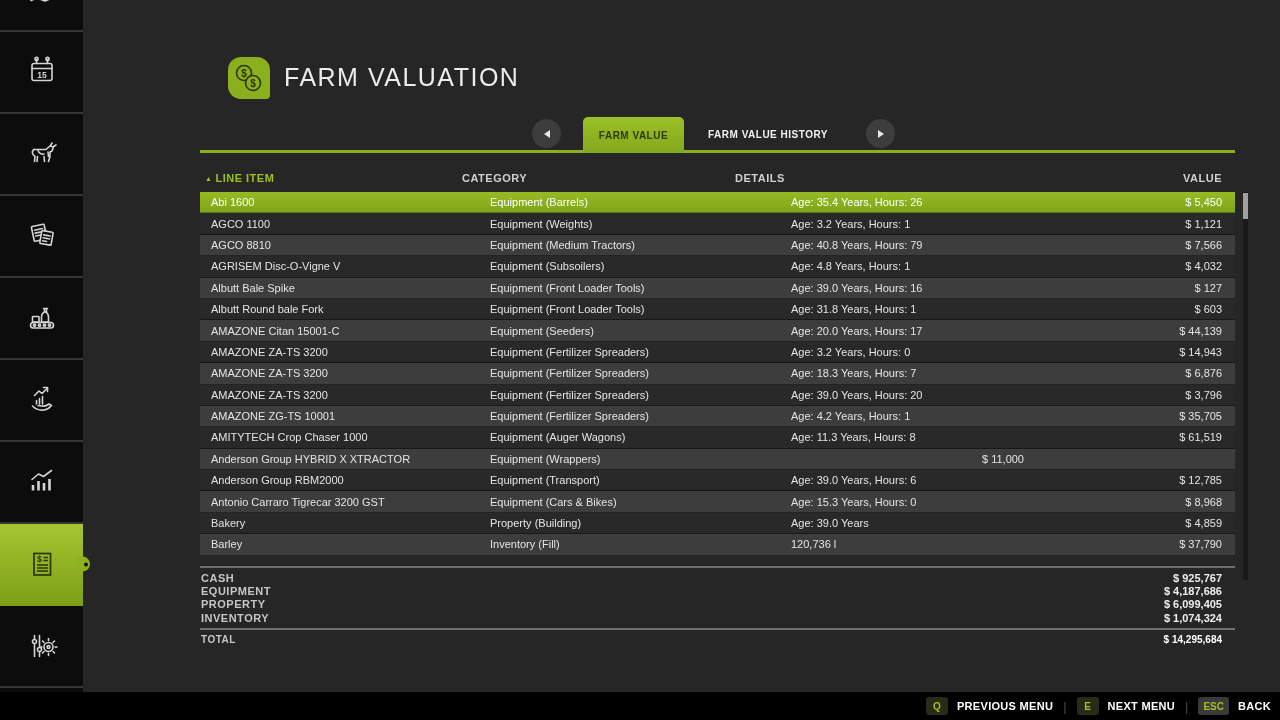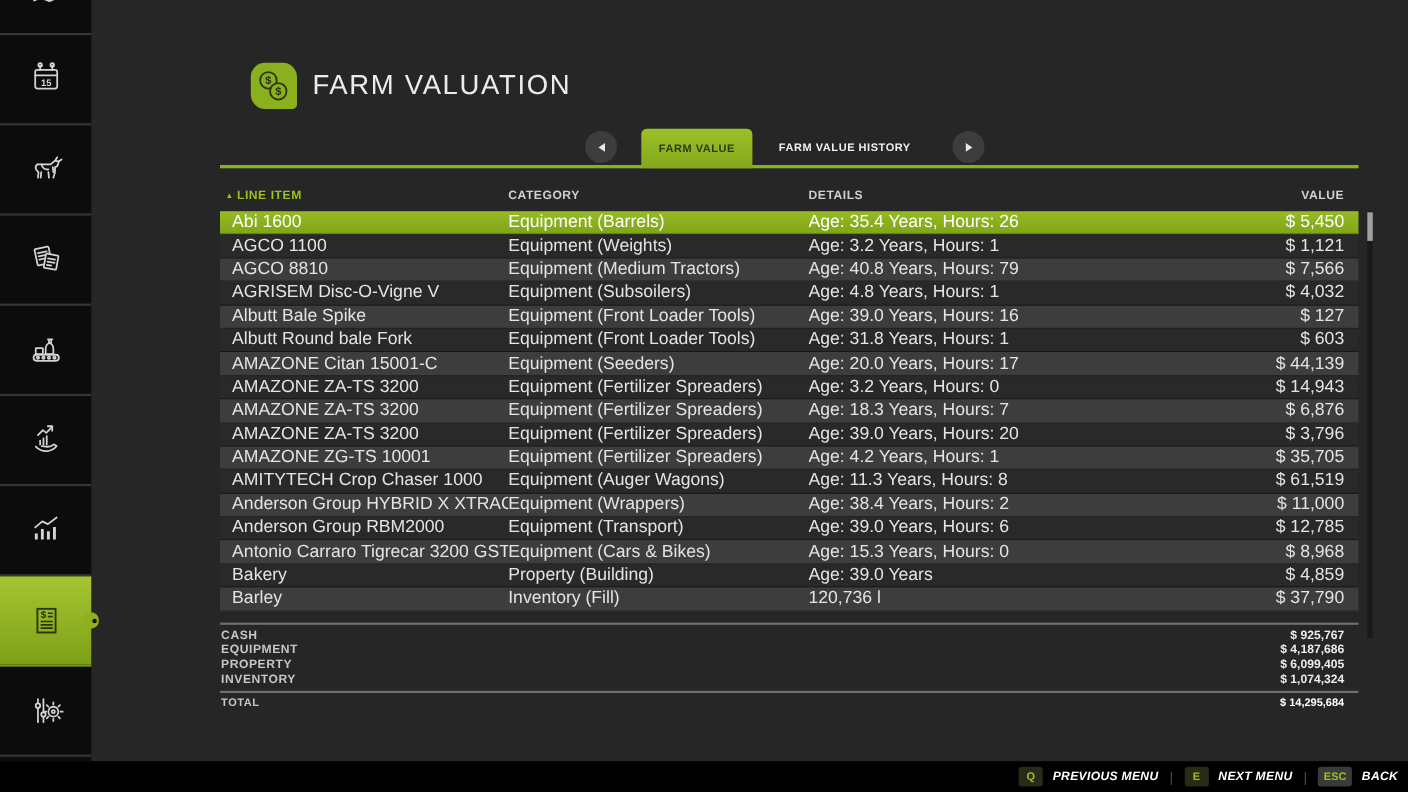--- a/index.html
+++ b/index.html
@@ -45,21 +45,21 @@
   .tab-underline{position:absolute;left:200px;top:150px;width:1035px;height:3px;background:#8bb01e;z-index:1;}
 
   
   .thead,.trow{display:grid;grid-template-columns:262px 273px 1fr 170px;align-items:center;}
   .thead{position:absolute;left:200px;top:167px;width:1035px;height:22px;}
   .th{font-size:11px;font-weight:bold;color:#d0d0d0;letter-spacing:.5px;}
   .th.sorted{color:#9cc21e;display:flex;align-items:center;padding-left:5px;}
   .sort-arrow{font-size:7px;margin-right:3px;color:#9cc21e;}
   .th.val{text-align:right;padding-right:13px;}
   .tbody{position:absolute;left:200px;top:192px;width:1035px;}
-  .trow{height:21.4px;font-size:16px;color:#e4e4e4;border-bottom:1px solid rgba(0,0,0,.4);}
+  .trow{height:21.4px;font-size:11px;color:#e4e4e4;border-bottom:1px solid rgba(0,0,0,.4);gap:28px;}
   .trow.light{background:#3d3d3d;}
   .trow.dark{background:#292929;}
   .trow.selected{background:linear-gradient(180deg,#97bb25,#7fa618);color:#fff;}
   .tcell{overflow:hidden;white-space:nowrap;}
   .tcell.c0{padding-left:11px;}
   .tcell.c3{text-align:right;padding-right:13px;}
 
   .scroll-track{position:absolute;left:1243px;top:192px;width:5px;height:388px;background:#191919;}
   .scroll-thumb{position:absolute;left:0;top:1px;width:5px;height:26px;background:#a0a0a0;}
 
@@ -75,21 +75,21 @@
   .total .slabel{color:#c6c6c6;}
   .total .svalue{color:#fff;}
 
   
   .bottombar{position:absolute;left:0;bottom:0;width:1280px;height:28px;background:#000;
     display:flex;align-items:center;justify-content:flex-end;padding-right:9px;gap:10px;}
   .fgroup{display:flex;align-items:center;gap:9px;}
   .fkey{min-width:22px;height:18px;background:#272b17;border-radius:3px;color:#9cc21e;
     font-size:10px;font-weight:bold;display:flex;align-items:center;justify-content:center;padding:0 5px;}
   .fkey.esc{background:#3a3a3a;}
-  .flabel{color:#fff;font-size:11px;font-weight:bold;letter-spacing:.3px;font-style:italic;}
+  .flabel{color:#fff;font-size:11px;font-weight:bold;letter-spacing:.3px;}
   .fsep{color:#4a4a4a;font-size:13px;}
 </style>
 </head>
 <body>
 
 <div class="screen">
 
   <div class="sidebar">
       <div class="sb-item first">
         <span class="sb-icon">
@@ -296,21 +296,20 @@
       </div>
       <div class="trow dark">
         <span class="tcell c0">AMITYTECH Crop Chaser 1000</span>
         <span class="tcell c1">Equipment (Auger Wagons)</span>
         <span class="tcell c2">Age: 11.3 Years, Hours: 8</span>
         <span class="tcell c3">$ 61,519</span>
       </div>
       <div class="trow light">
         <span class="tcell c0">Anderson Group HYBRID X XTRACTOR</span>
         <span class="tcell c1">Equipment (Wrappers)</span>
-        <span class="tcell c2">Age: 38.4 Years, Hours: 2</span>
         <span class="tcell c3">$ 11,000</span>
       </div>
       <div class="trow dark">
         <span class="tcell c0">Anderson Group RBM2000</span>
         <span class="tcell c1">Equipment (Transport)</span>
         <span class="tcell c2">Age: 39.0 Years, Hours: 6</span>
         <span class="tcell c3">$ 12,785</span>
       </div>
       <div class="trow light">
         <span class="tcell c0">Antonio Carraro Tigrecar 3200 GST</span>

